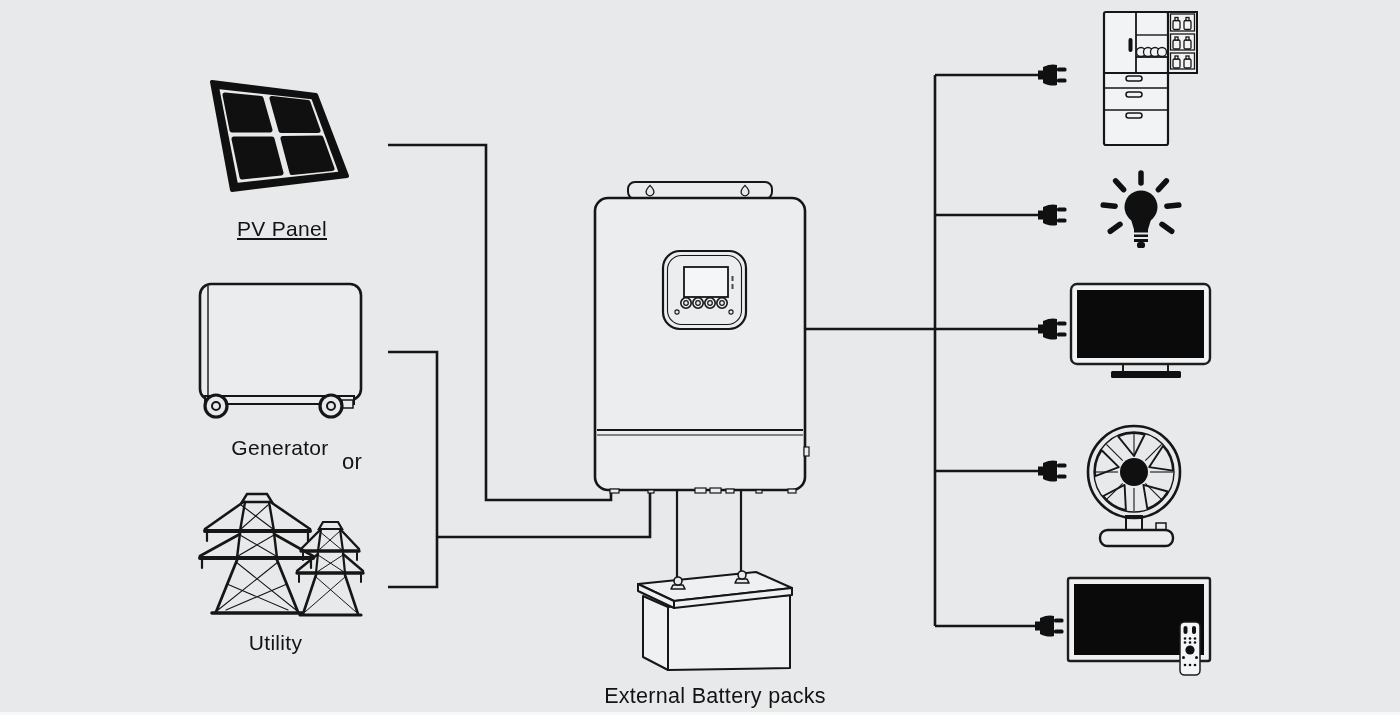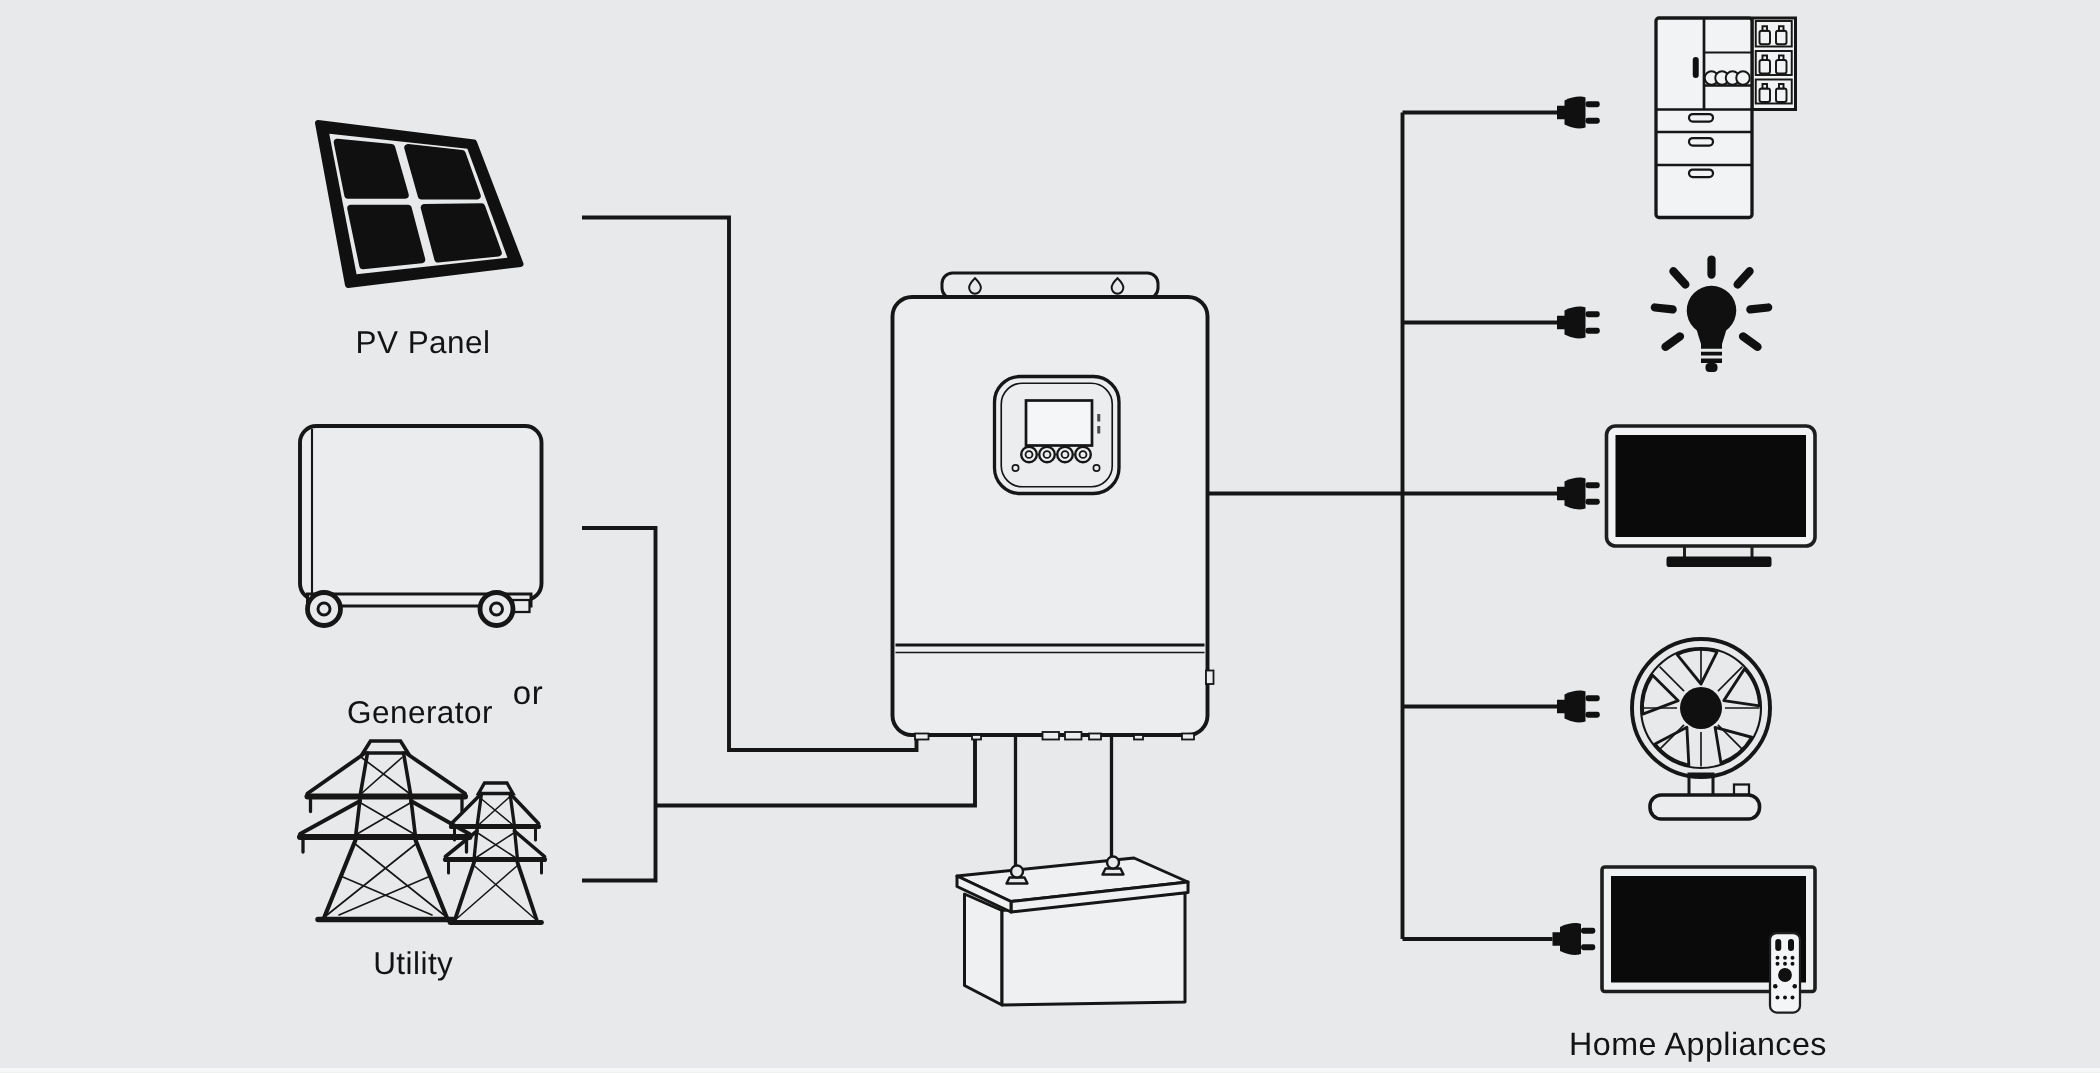--- a/index.html
+++ b/index.html
@@ -298,20 +298,20 @@
         <circle cx="1183.5" cy="657.5" r="1.5"></circle>
             <circle cx="1196.5" cy="657.5" r="1.5"></circle>
         <circle cx="1185" cy="665" r="1.3"></circle>
             <circle cx="1190" cy="665" r="1.3"></circle>
             <circle cx="1195" cy="665" r="1.3"></circle>
       </g>
     </g>
   </g>
 </svg>
 
-<div class="label" style="left:212px;top:217px;width:140px;">PV Panel</div>
-<div class="label" style="left:210px;top:436px;width:140px;margin-top:28px;">Generator</div>
+<div class="label" style="left:212px;top:217px;width:140px;text-decoration:underline;">PV Panel</div>
+<div class="label" style="left:210px;top:436px;width:140px;">Generator</div>
 <div class="label" style="left:328px;top:449px;width:48px;font-size:22px;">or</div>
 <div class="label" style="left:218px;top:631px;width:115px;">Utility</div>
-<div class="label" style="left:1022px;top:684px;width:220px;font-size:21.5px;">Home Appliances</div>
+<div class="label" style="left:575px;top:684px;width:280px;font-size:21.5px;">External Battery packs</div>
 
 <div class="bottom-strip"></div>
 </div>
 
 </body></html>

